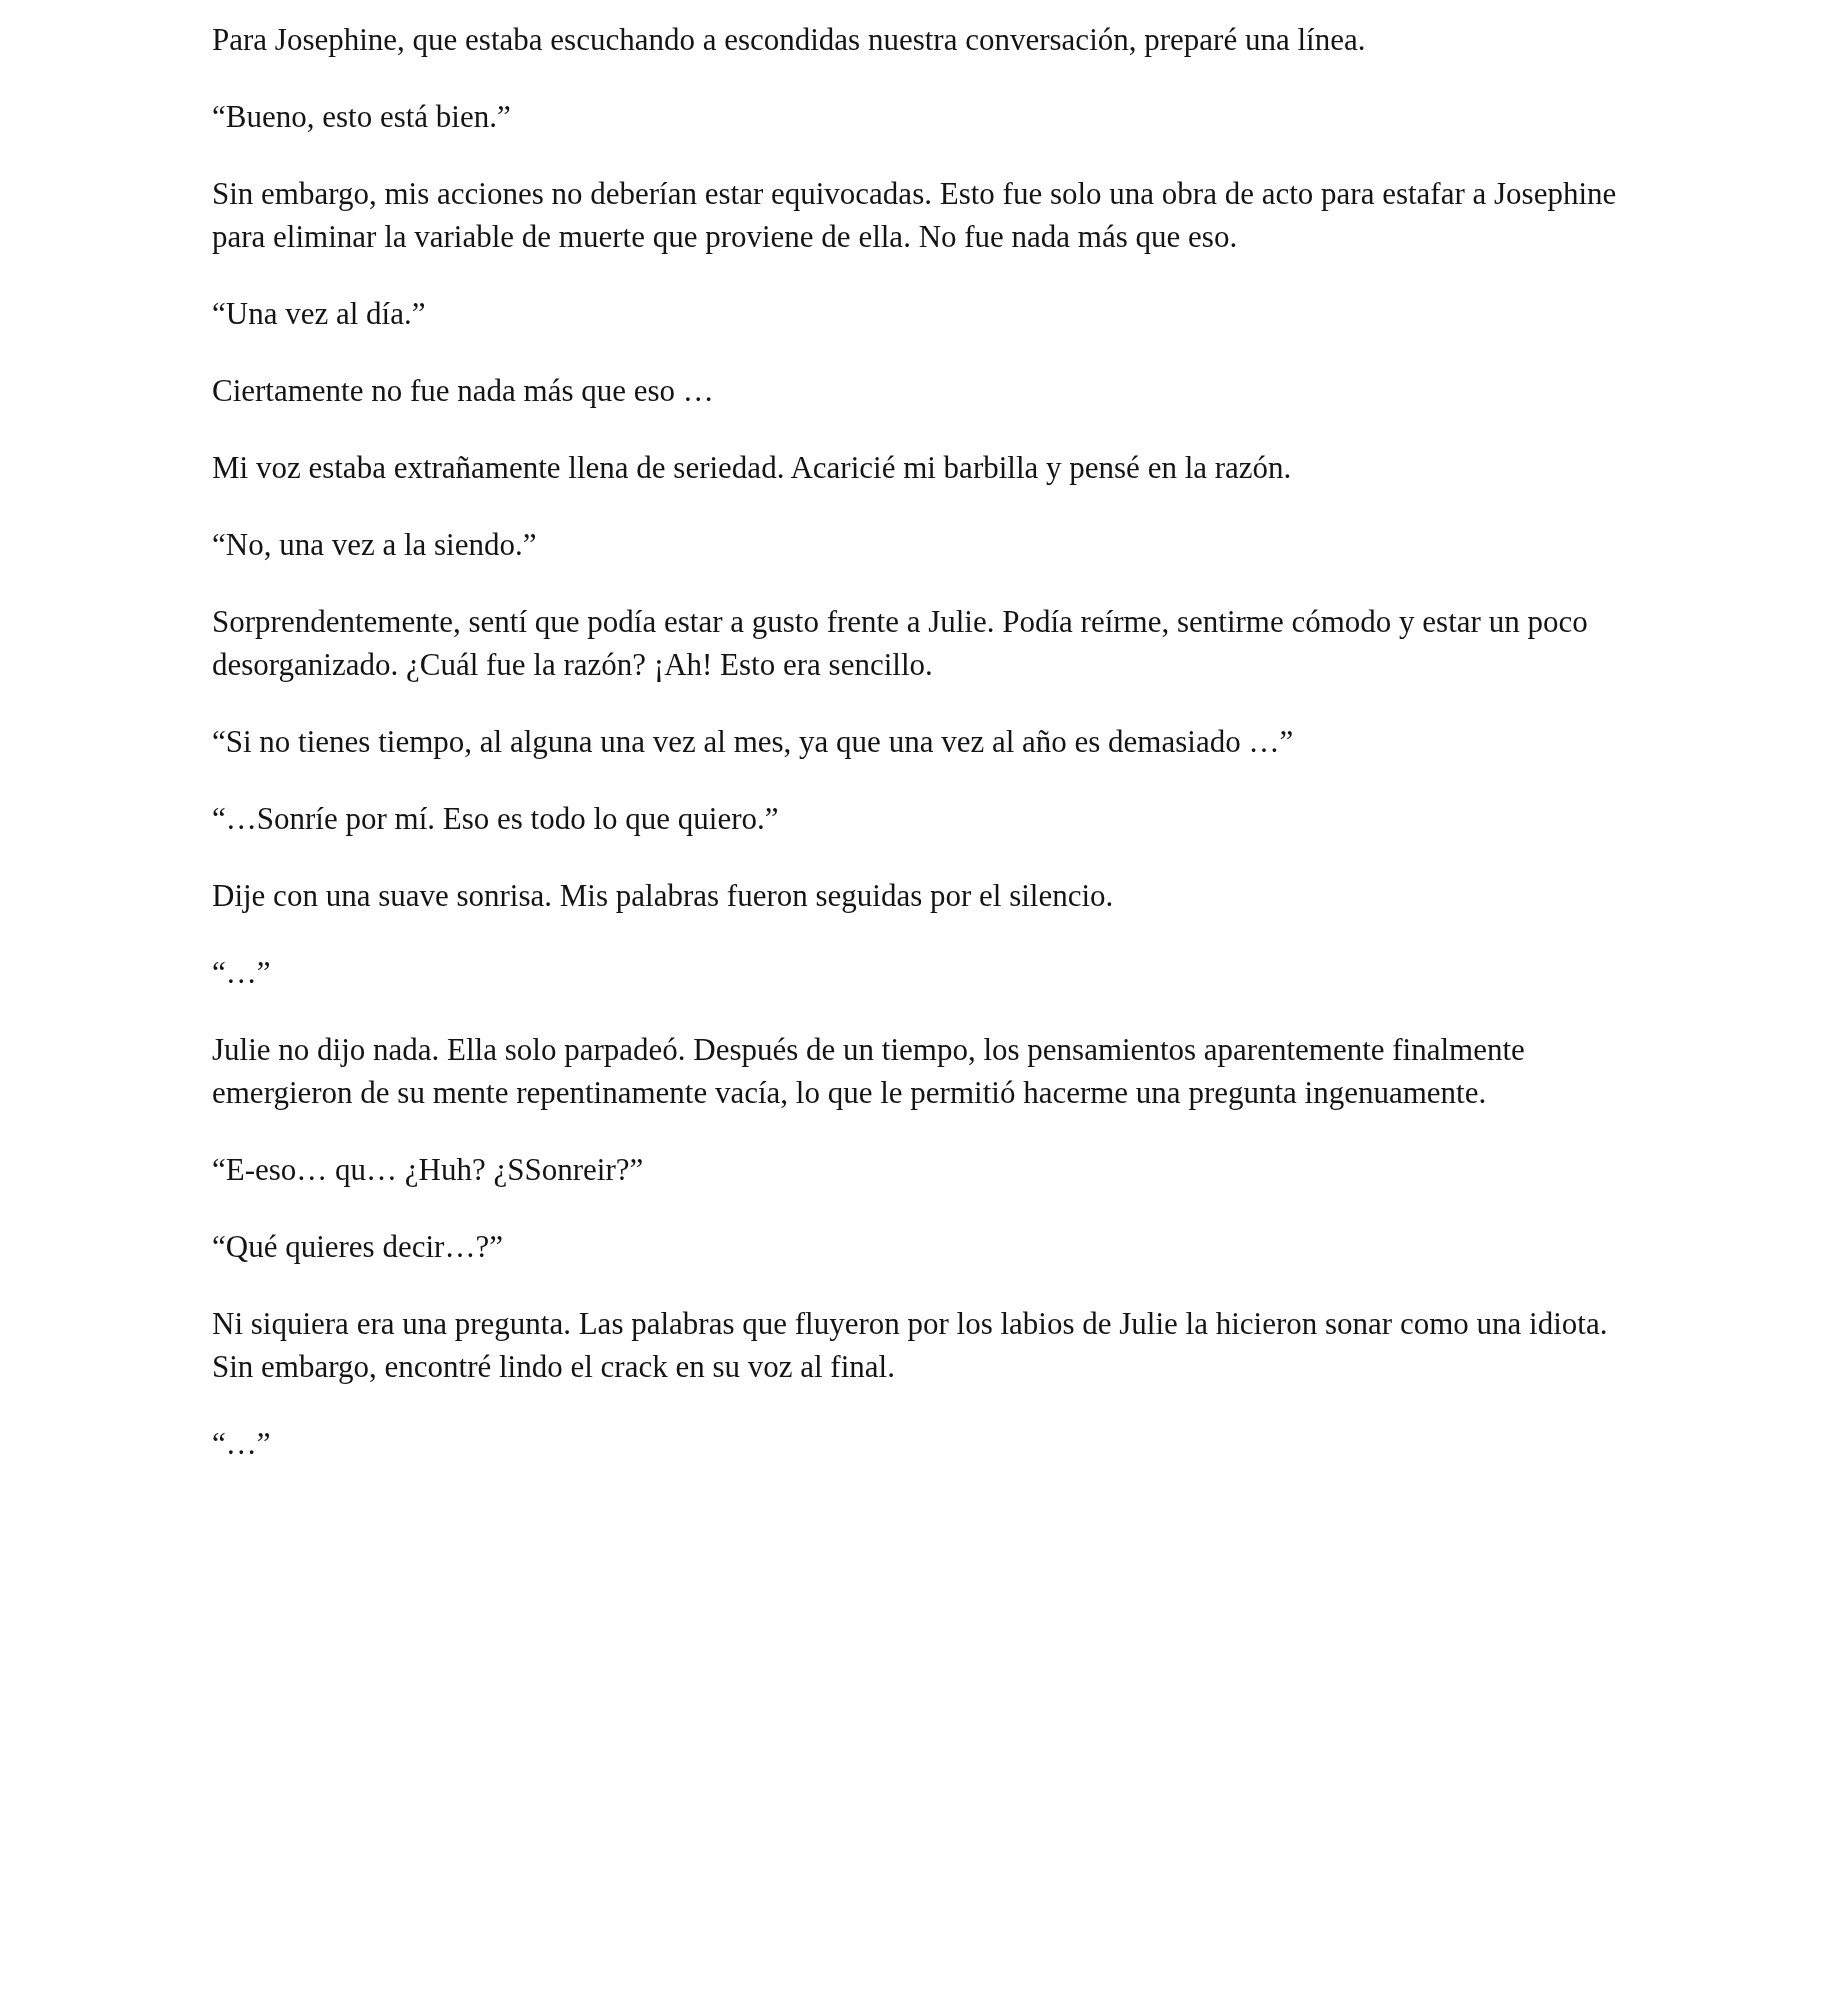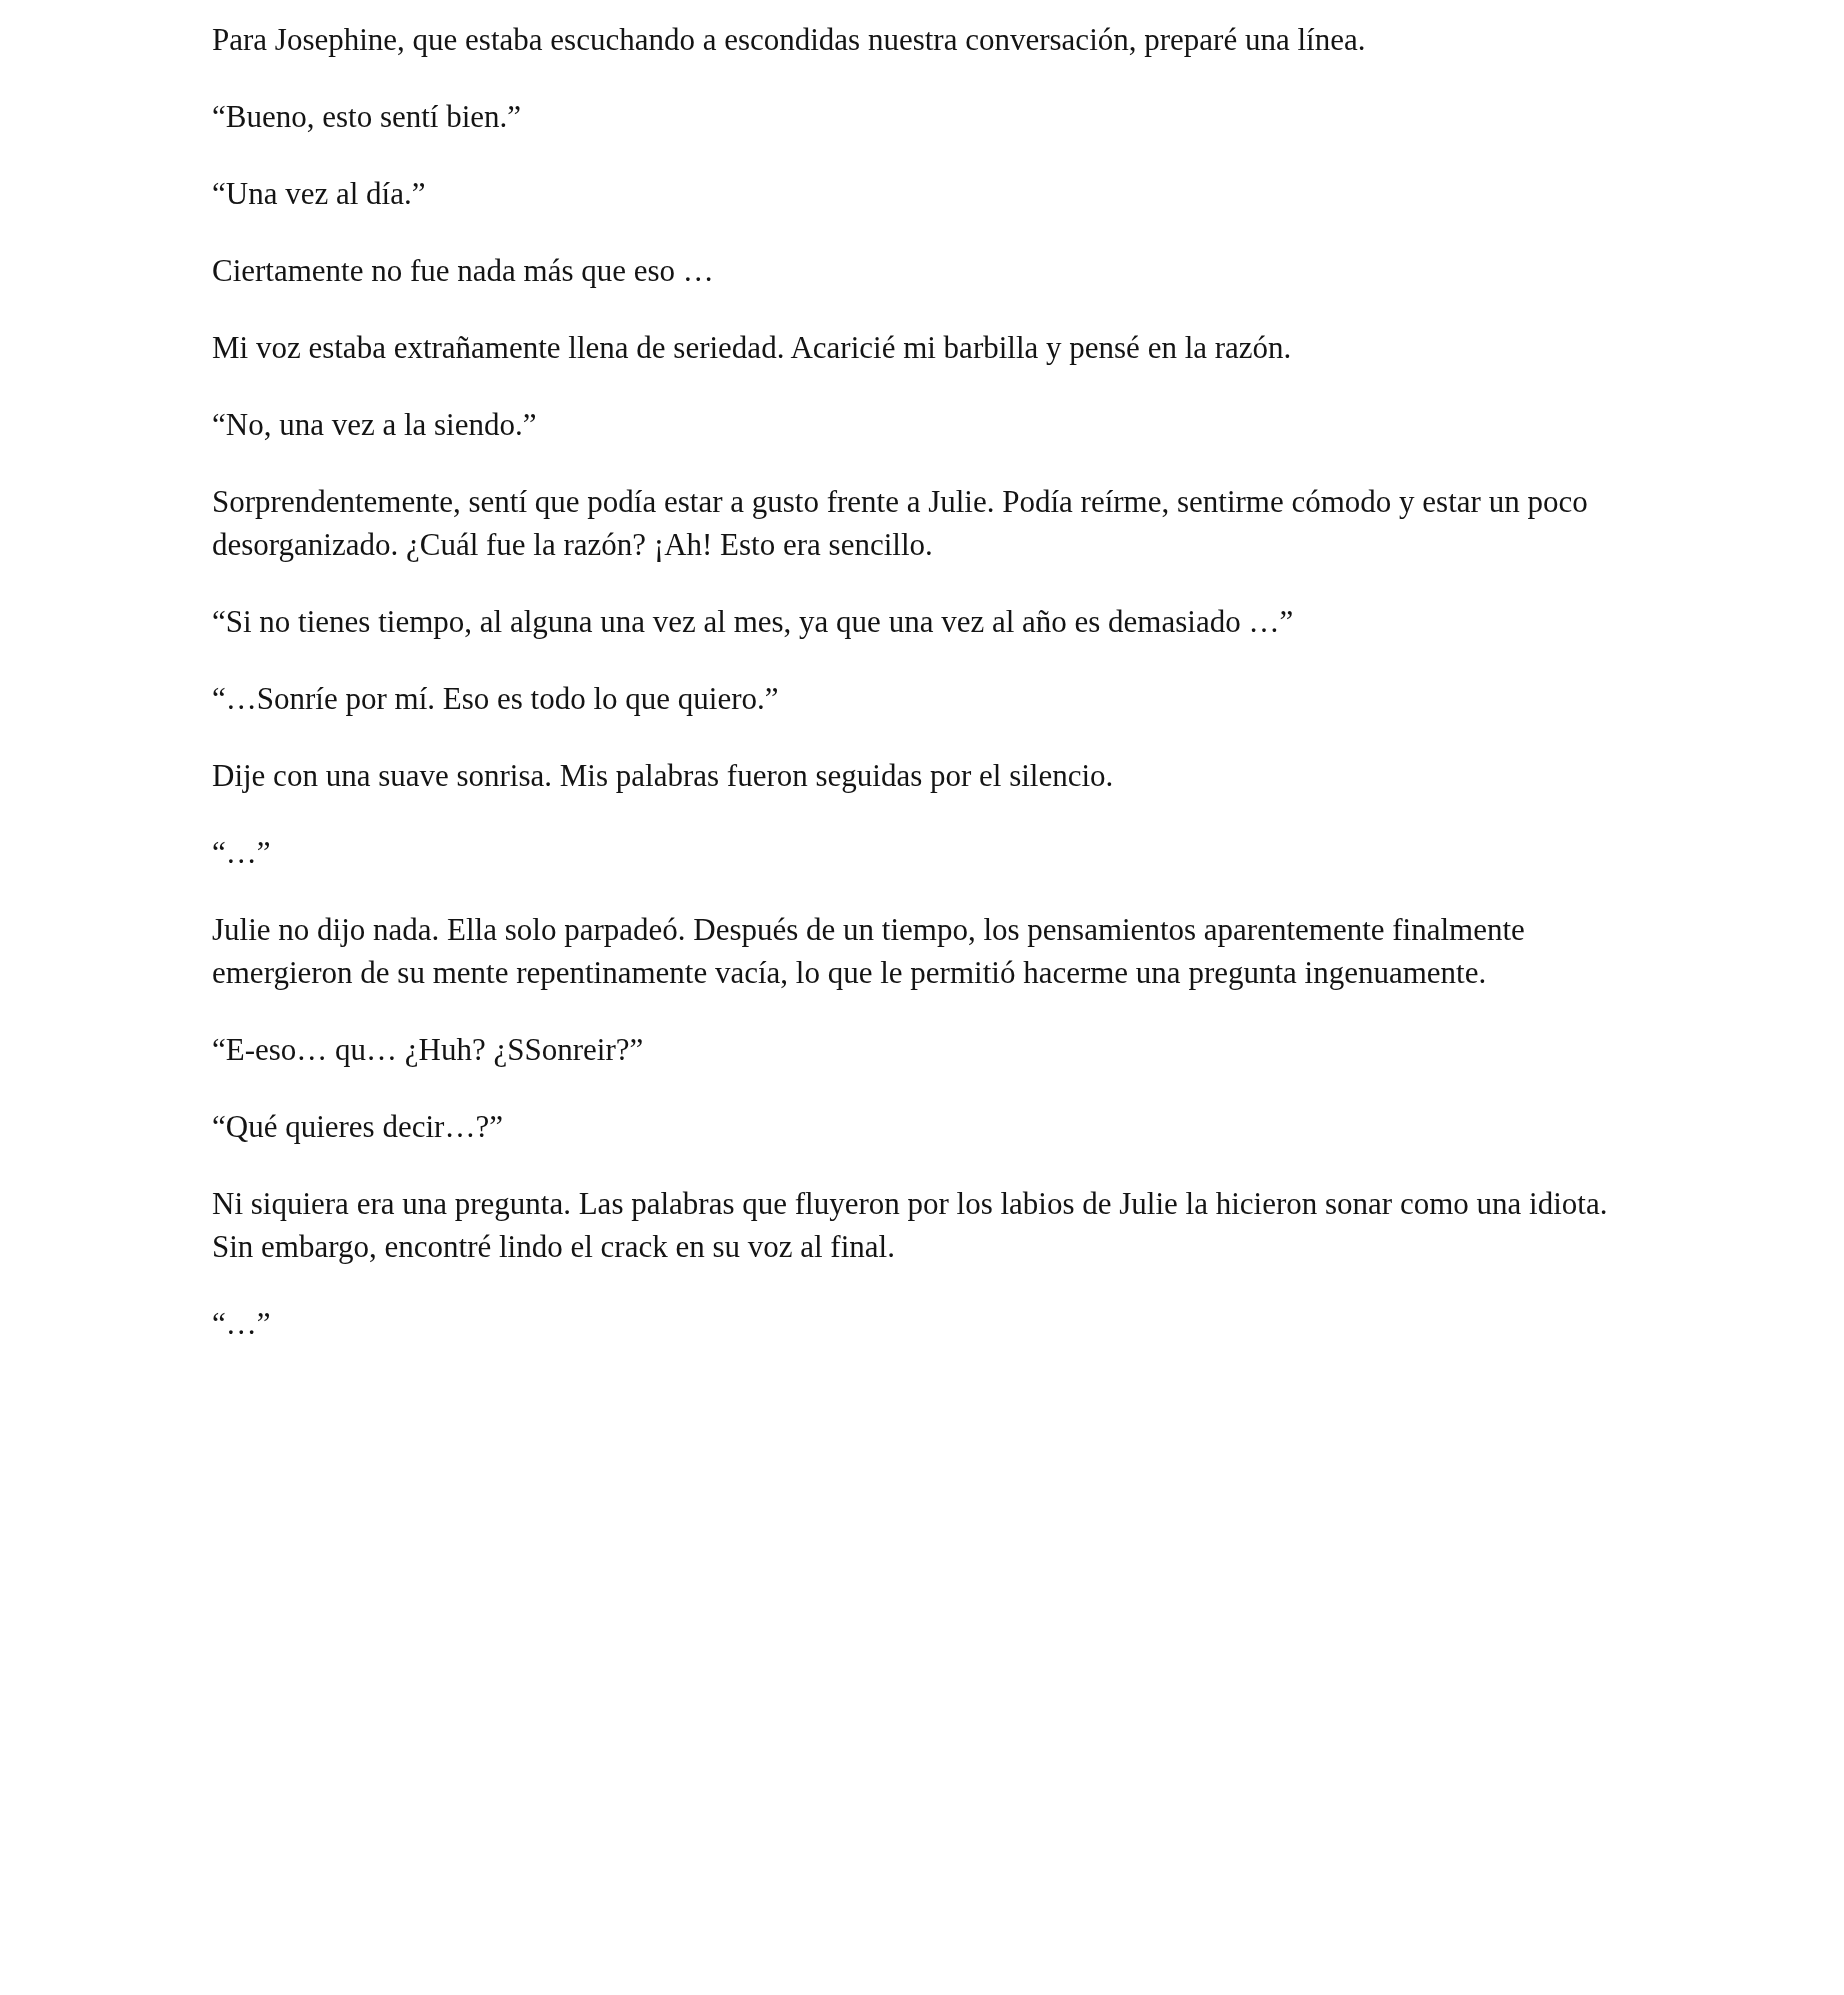--- a/index.html
+++ b/index.html
@@ -25,21 +25,22 @@
     color: #141414;
     margin: 0 0 34px 0;
     text-align: left;
   }
 </style>
 </head>
 <body>
 
 <div class="page">
   <p>Para Josephine, que estaba escuchando a escondidas nuestra conversación, preparé una línea.</p>
-  <p>“Bueno, esto sentí bien.”</p>
+  <p>“Bueno, esto está bien.”</p>
+  <p>Sin embargo, mis acciones no deberían estar equivocadas. Esto fue solo una obra de acto para estafar a Josephine para eliminar la variable de muerte que proviene de ella. No fue nada más que eso.</p>
   <p>“Una vez al día.”</p>
   <p>Ciertamente no fue nada más que eso …</p>
   <p>Mi voz estaba extrañamente llena de seriedad. Acaricié mi barbilla y pensé en la razón.</p>
   <p>“No, una vez a la siendo.”</p>
   <p>Sorprendentemente, sentí que podía estar a gusto frente a Julie. Podía reírme, sentirme cómodo y estar un poco desorganizado. ¿Cuál fue la razón? ¡Ah! Esto era sencillo.</p>
   <p>“Si no tienes tiempo, al alguna una vez al mes, ya que una vez al año es demasiado …”</p>
   <p>“…Sonríe por mí. Eso es todo lo que quiero.”</p>
   <p>Dije con una suave sonrisa. Mis palabras fueron seguidas por el silencio.</p>
   <p>“…”</p>
   <p>Julie no dijo nada. Ella solo parpadeó. Después de un tiempo, los pensamientos aparentemente finalmente emergieron de su mente repentinamente vacía, lo que le permitió hacerme una pregunta ingenuamente.</p>

